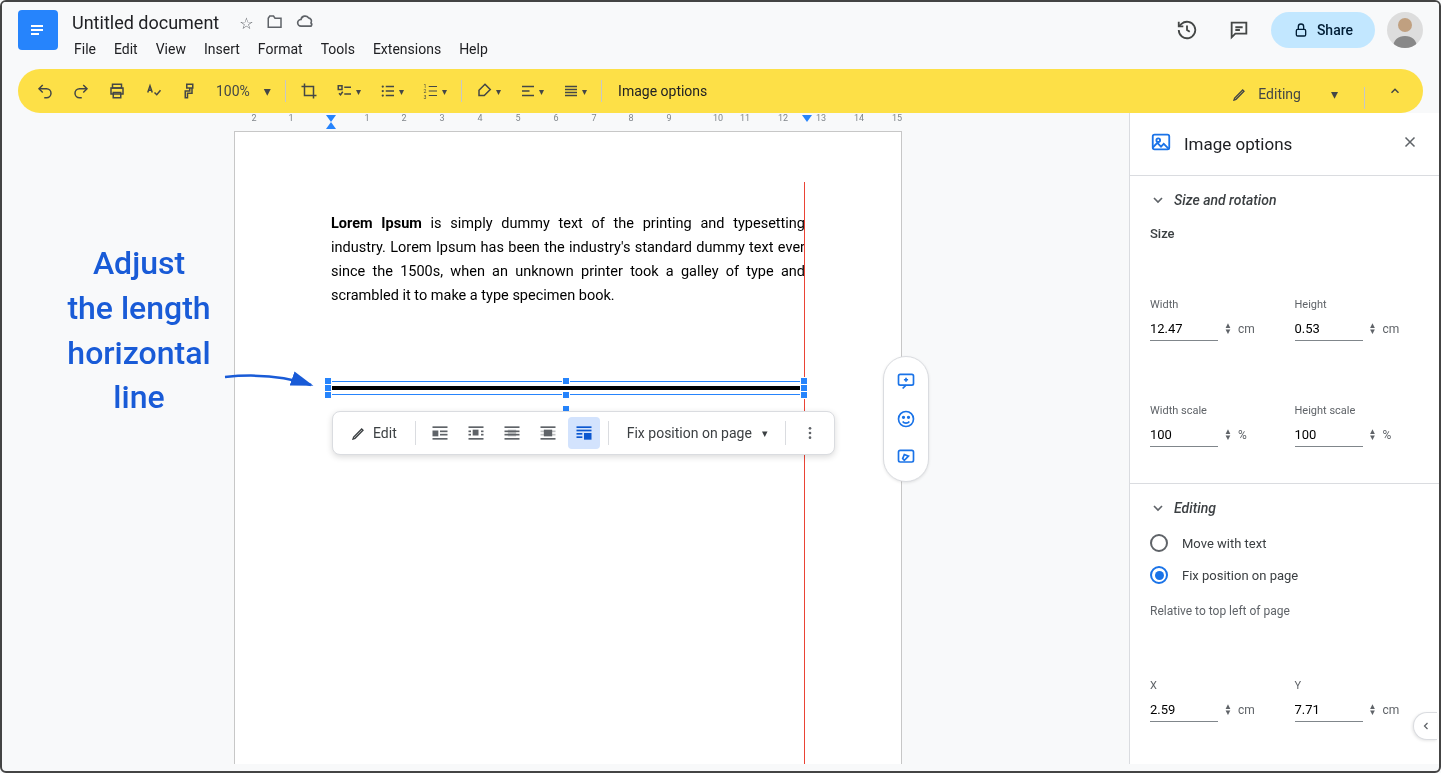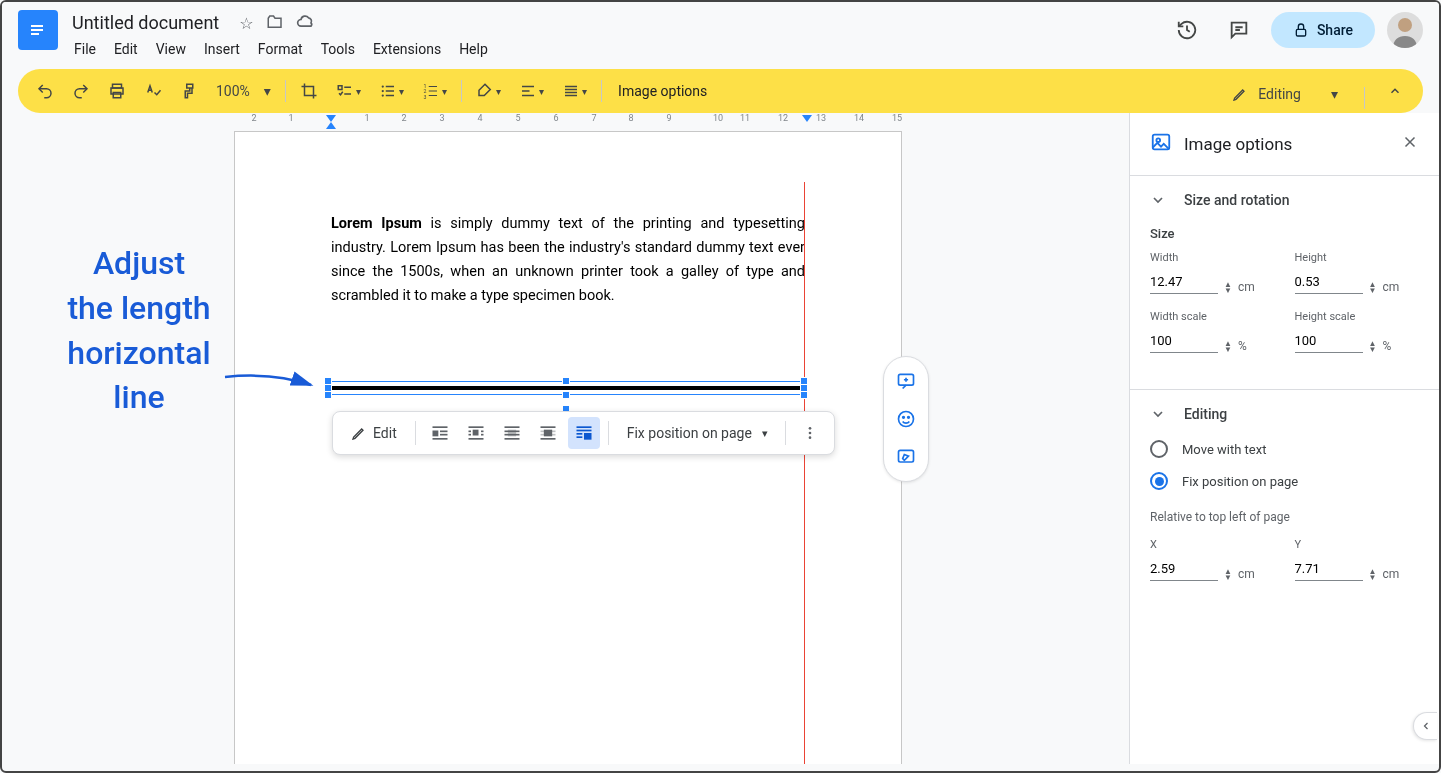--- a/index.html
+++ b/index.html
@@ -72,28 +72,28 @@
 .annotation { position: absolute; left: 26px; top: 110px; color: #195bd7; font-family: 'Comic Sans MS', cursive; font-size: 32px; font-weight: 500; line-height: 1.4; text-align: center; width: 190px; }
 .arrow { position: absolute; left: 205px; top: 236px; }
 
 
 .sidebar { width: 310px; background: white; border-left: 1px solid #dadce0; padding: 0; overflow-y: auto; }
 .sidebar-header { display: flex; align-items: center; gap: 12px; padding: 18px 20px; }
 .sidebar-header-icon { color: #1a73e8; }
 .sidebar-title { font-size: 17px; font-weight: 400; color: #202124; flex: 1; }
 .sidebar-close { cursor: pointer; color: #5f6368; }
 .panel { border-top: 1px solid #dadce0; padding: 16px 20px 20px; }
-.panel-header { display: flex; align-items: center; gap: 18px; cursor: pointer; }
+.panel-header { display: flex; align-items: center; gap: 8px; cursor: pointer; font-style: italic; }
 .panel-title { font-size: 14px; font-weight: 500; color: #3c4043; }
 .panel-body { margin-top: 18px; }
 .section-label { font-size: 13px; font-weight: 500; color: #3c4043; margin-bottom: 10px; }
 .field-row { display: flex; gap: 20px; margin-bottom: 16px; }
-.field { flex: 1; }
+.field { flex: 1; margin-top: 47px; }
 .field-label { font-size: 11px; color: #5f6368; margin-bottom: 6px; }
-.field-input { display: flex; align-items: flex-end; gap: 6px; }
+.field-input { display: flex; align-items: center; gap: 6px; }
 .field-input input { width: 68px; border: none; border-bottom: 1px solid #80868b; padding: 4px 0; font-size: 13px; outline: none; background: transparent; }
 .spinner { display: flex; flex-direction: column; font-size: 8px; color: #5f6368; line-height: 6px; cursor: pointer; }
 .unit { font-size: 12px; color: #5f6368; }
 .checkbox-row { display: flex; align-items: center; gap: 14px; margin-top: 6px; }
 .checkbox { width: 18px; height: 18px; border: 2px solid #5f6368; border-radius: 2px; cursor: pointer; }
 .radio-row { display: flex; align-items: center; gap: 14px; margin-bottom: 14px; cursor: pointer; }
 .radio { width: 18px; height: 18px; border: 2px solid #5f6368; border-radius: 50%; display: flex; align-items: center; justify-content: center; }
 .radio.checked { border-color: #1a73e8; }
 .radio.checked::after { content: ''; width: 9px; height: 9px; background: #1a73e8; border-radius: 50%; }
 .radio-label { font-size: 13px; color: #3c4043; }

